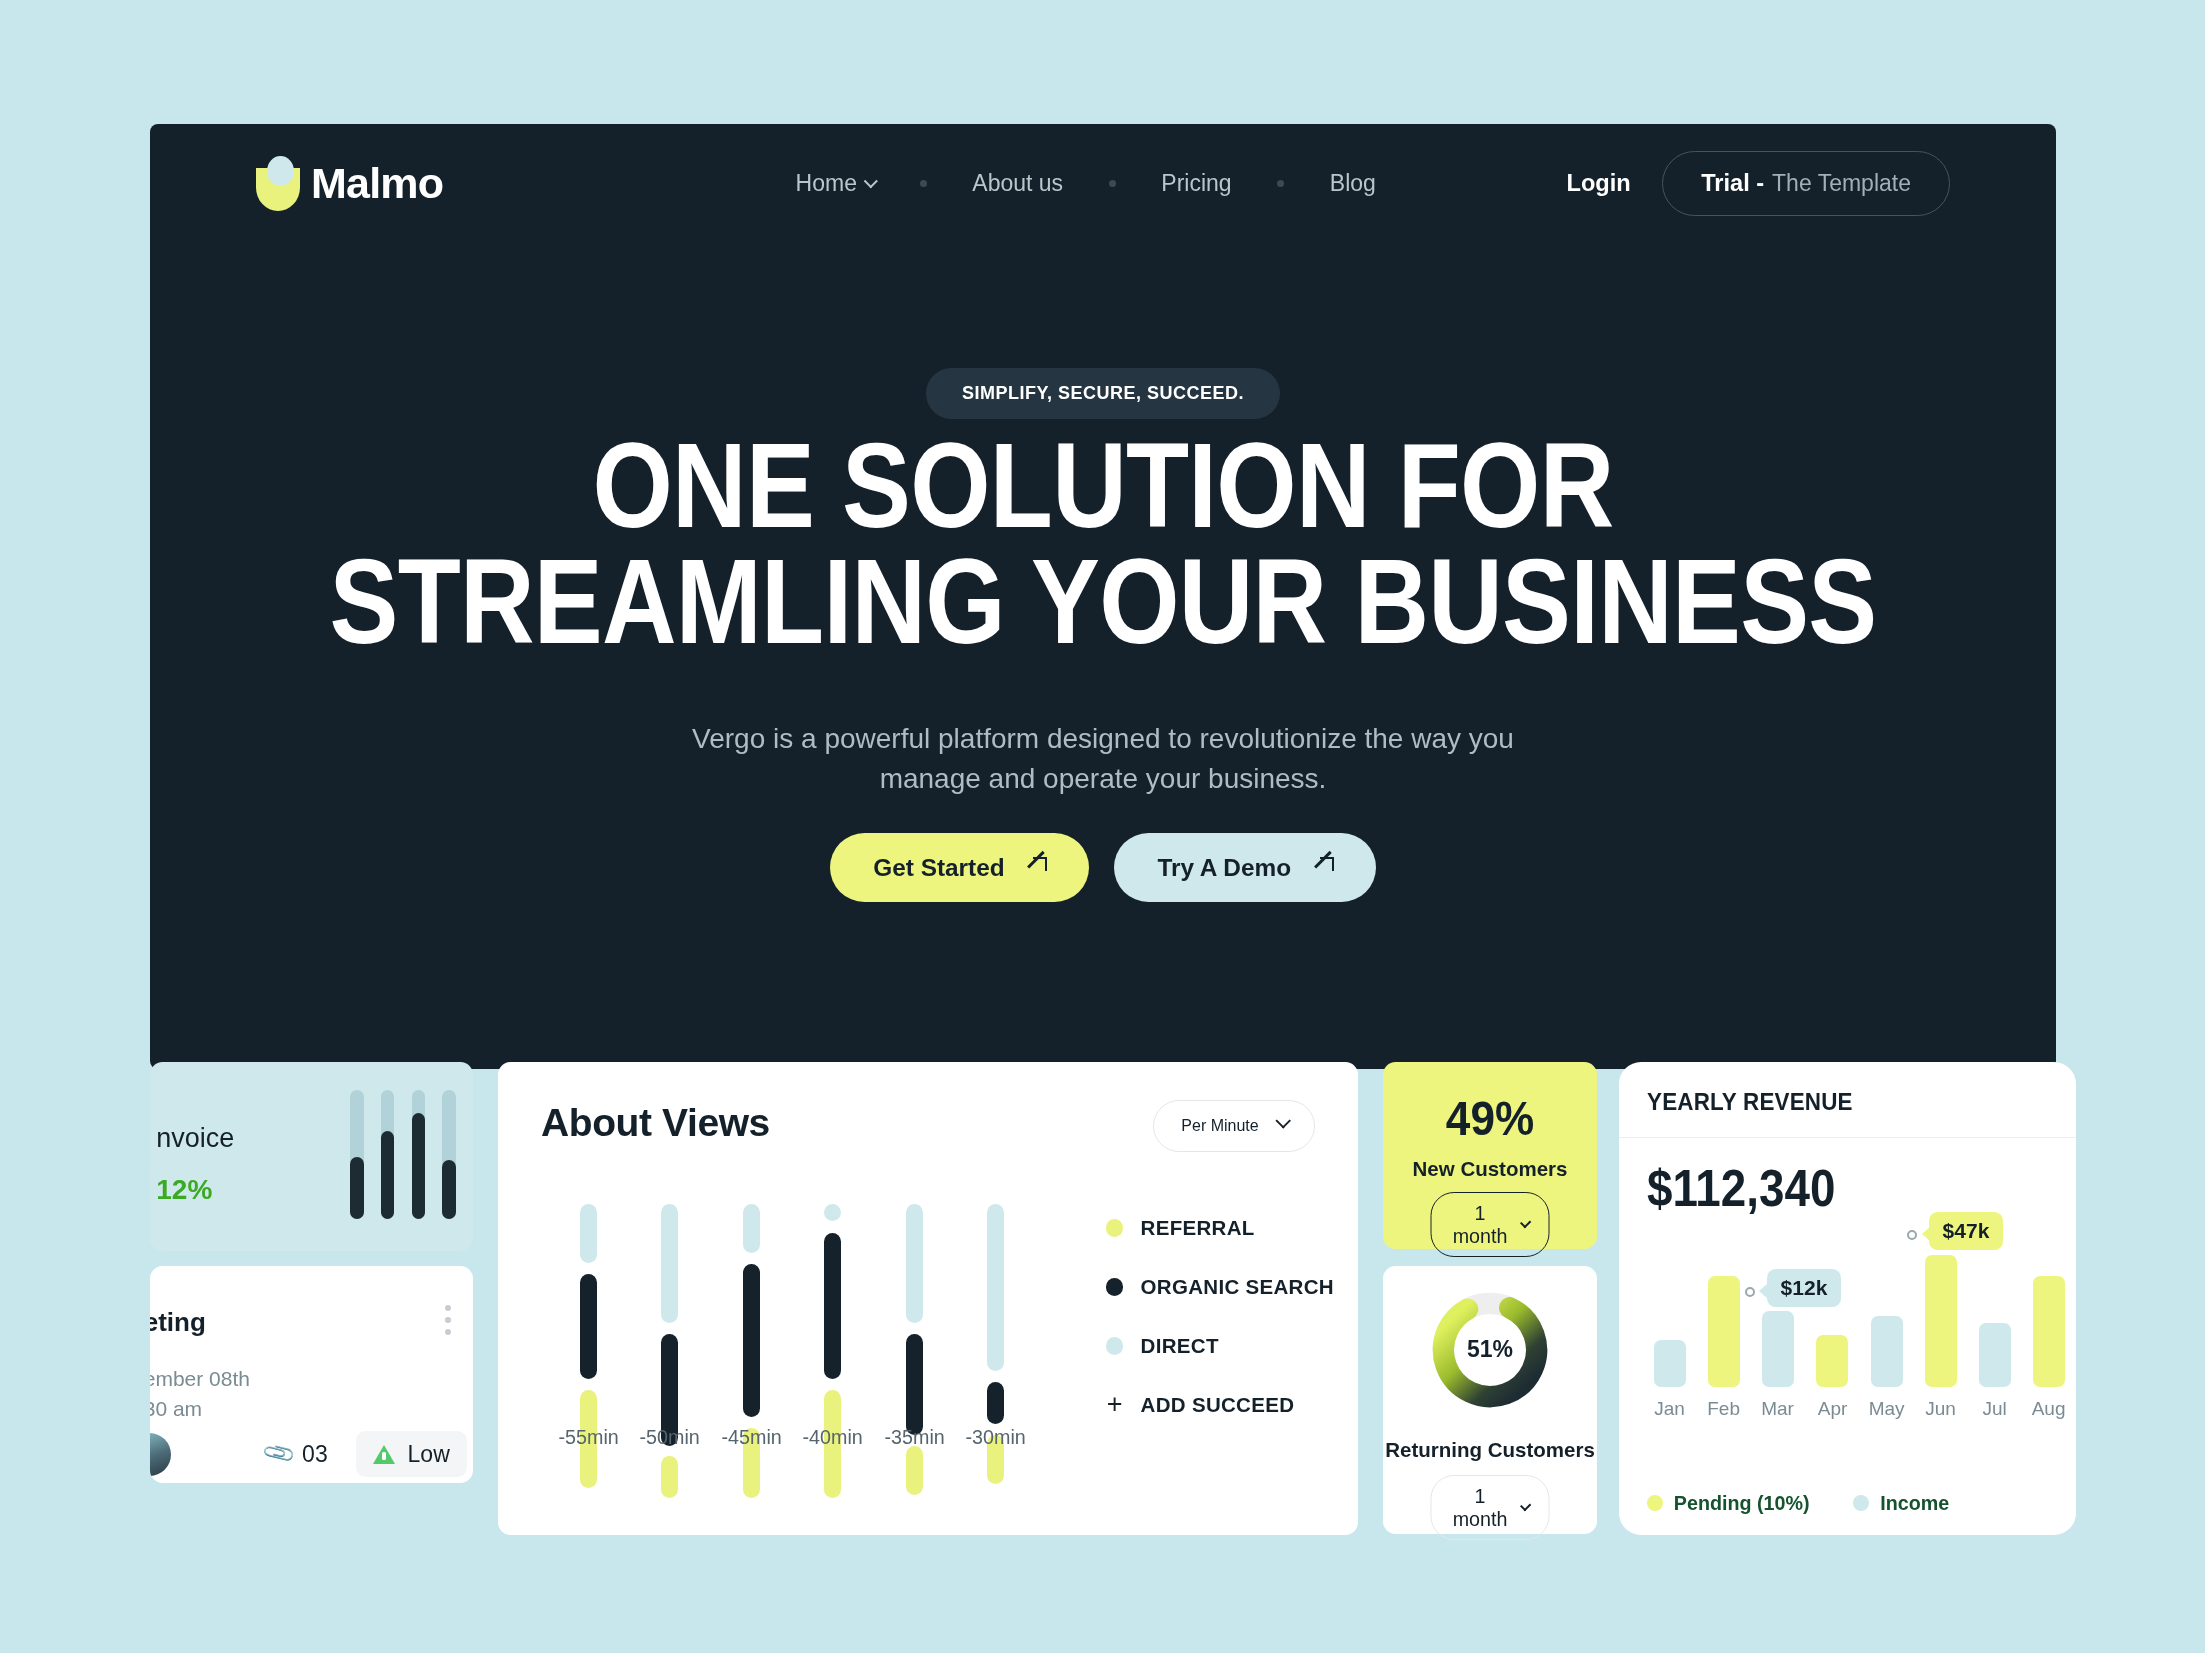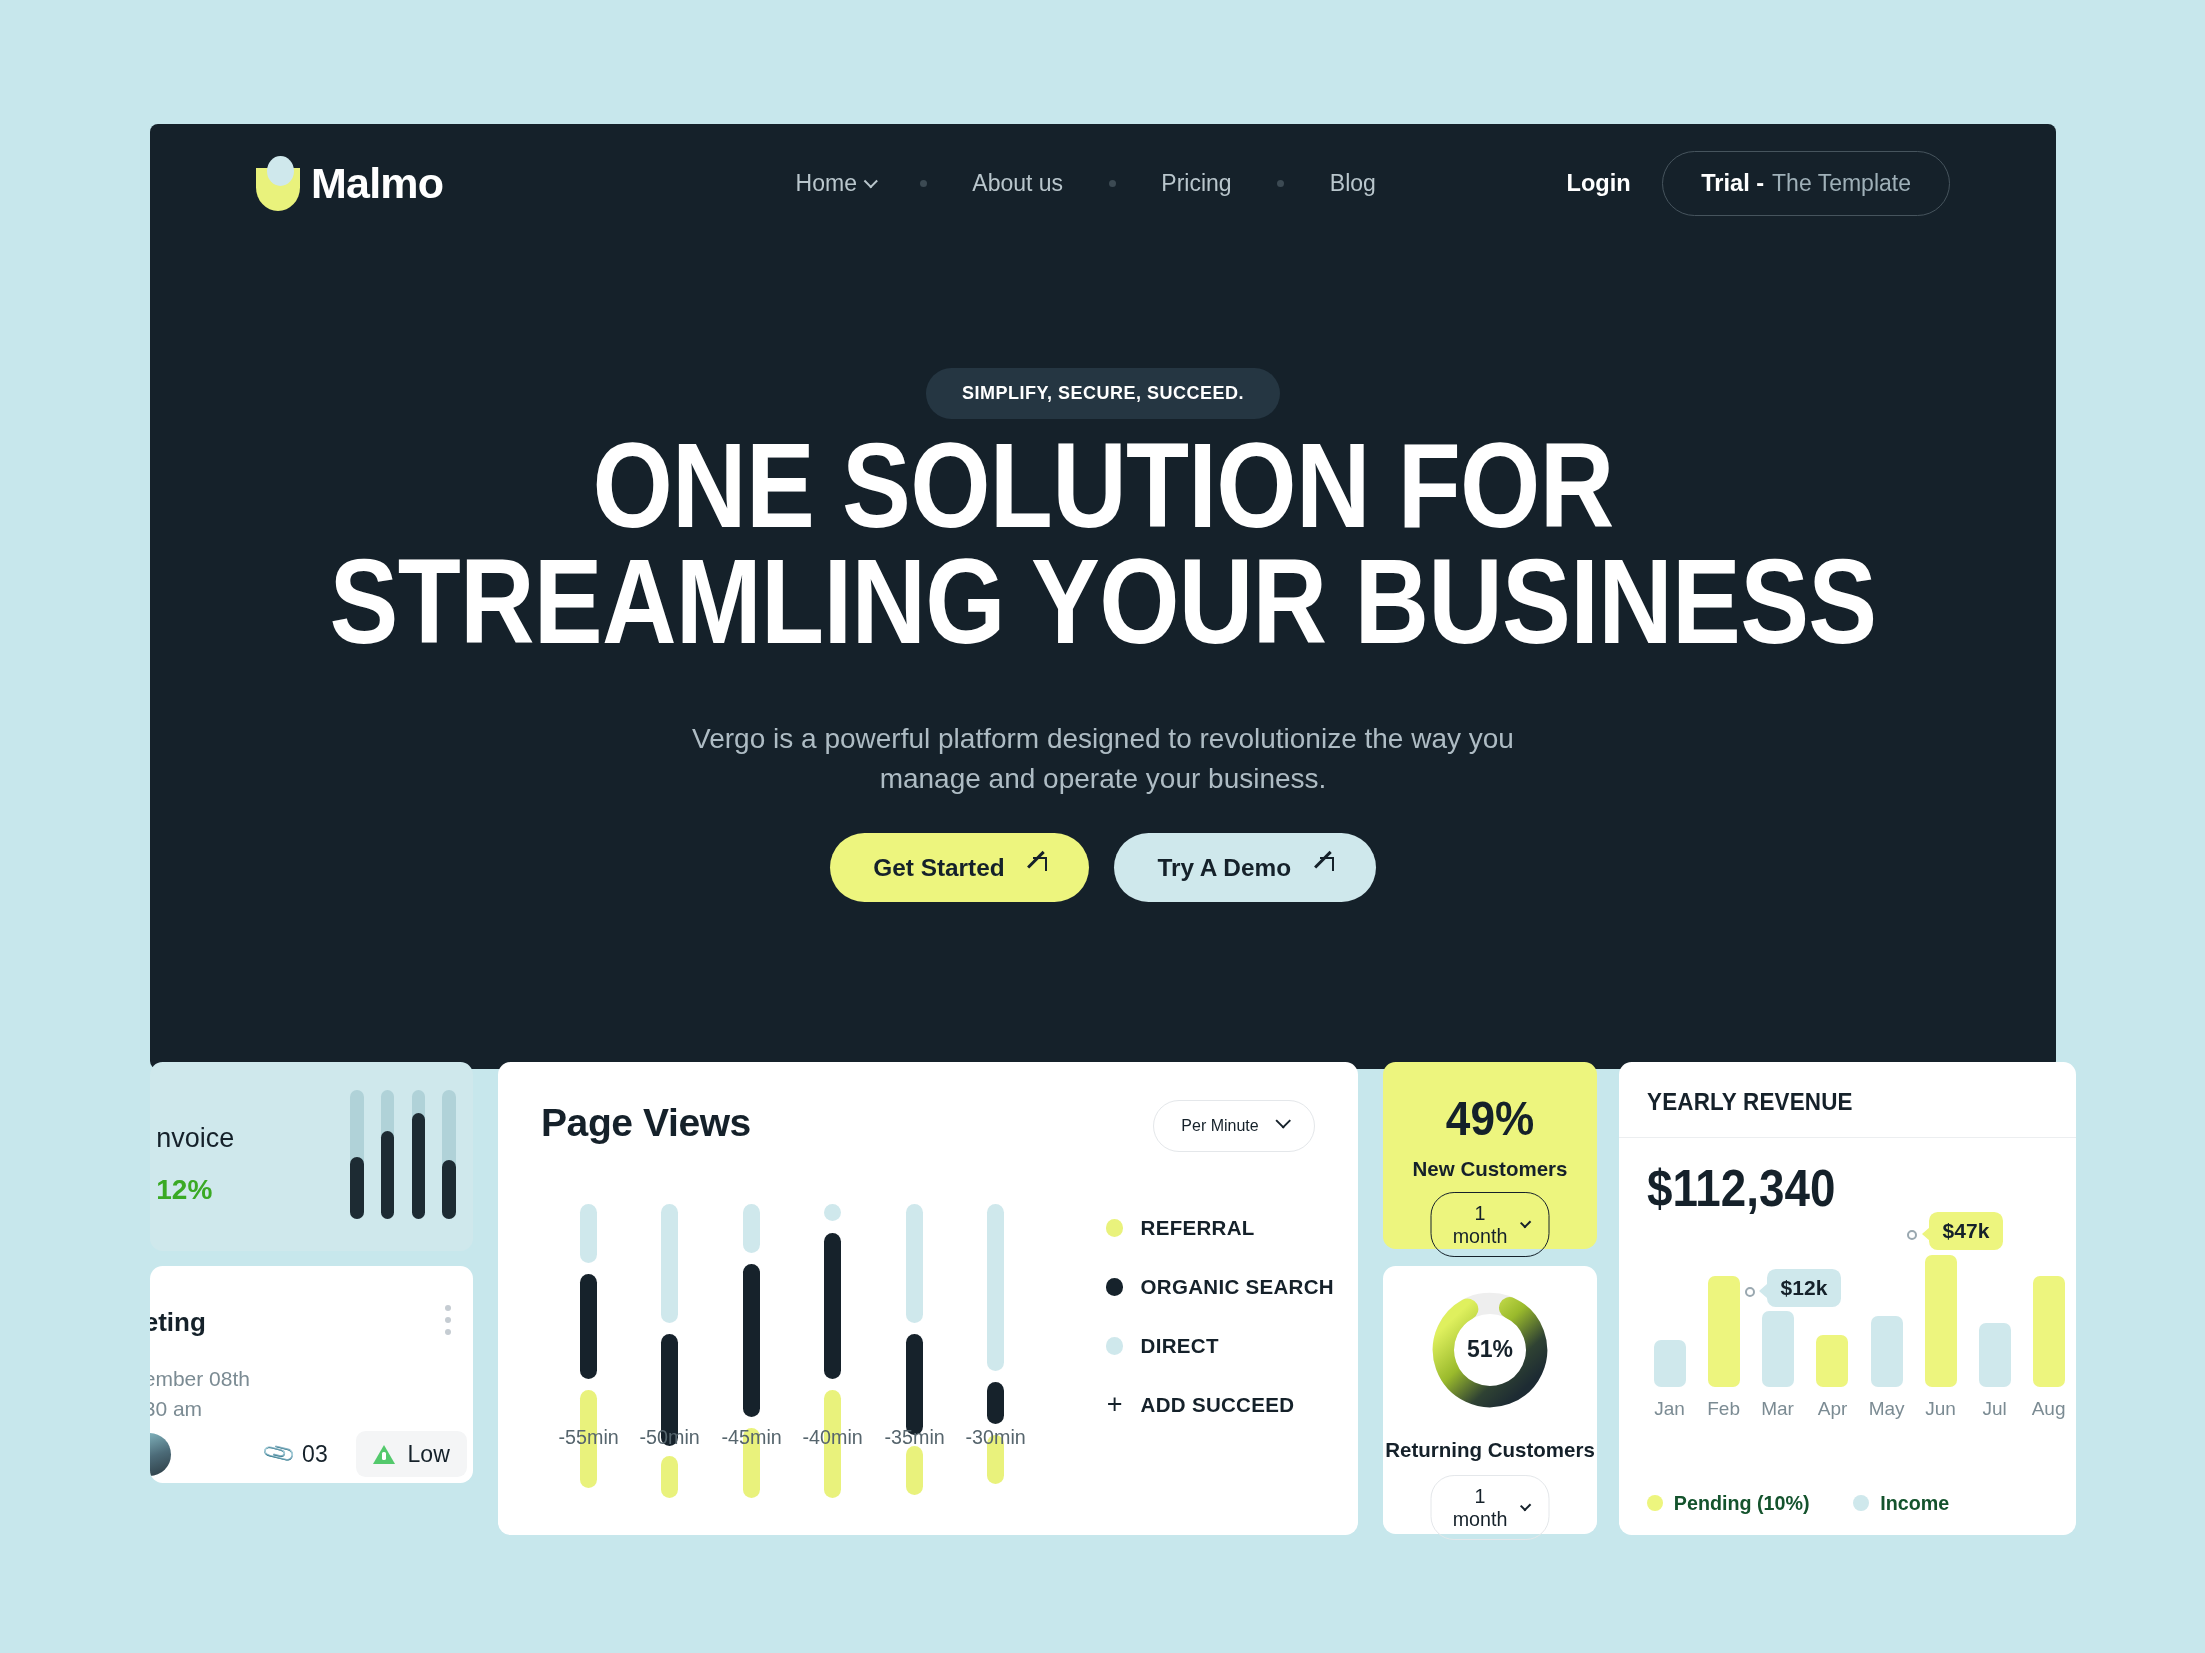--- a/index.html
+++ b/index.html
@@ -420,20 +420,21 @@
     display:flex; align-items:center; gap:12.6px;
     font-size:19.7px; color:#15212a; cursor:pointer;
   }
 
   
   .card-rev {
     left: 1619px; top: 1062px;
     width: 457px; height: 473px;
     background:#ffffff;
     overflow: hidden;
+    border-radius: 22px;
   }
   .rev-head {
     position:absolute; left: 0; top: 0; right:0; height: 76px;
     border-bottom: 1.3px solid #eceef0;
   }
   .rev-head-txt {
     position:absolute; left: 28px; top: 27px;
     font-family: "Liberation Sans Narrow", "Liberation Sans", sans-serif;
     font-size: 23.6px; font-weight:700; color:#15212a; letter-spacing:0.2px;
     transform: scaleX(0.95); transform-origin: left center;
@@ -589,21 +590,21 @@
         <span>03</span>
       </div>
       <div class="pill-low">
         <span class="tri-warn"></span>
         <span>Low</span>
       </div>
     </div>
   </div>
 
   <div class="card card-pv">
-    <div class="pv-title">Page Views</div>
+    <div class="pv-title">About Views</div>
     <div class="pv-select">
       <span>Per Minute</span>
       <span class="chev-dark"></span>
     </div>
 
     <div class="pv-chart" id="pv-chart">
         <div class="pv-col" style="left: 32px;">
           <div class="pv-seg" style="background: rgb(207, 232, 236); top: 0px; height: 59px;"></div>
           <div class="pv-seg" style="background: rgb(22, 34, 43); top: 70px; height: 105px;"></div>
           <div class="pv-seg" style="background: rgb(233, 242, 124); top: 186px; height: 98px;"></div>

